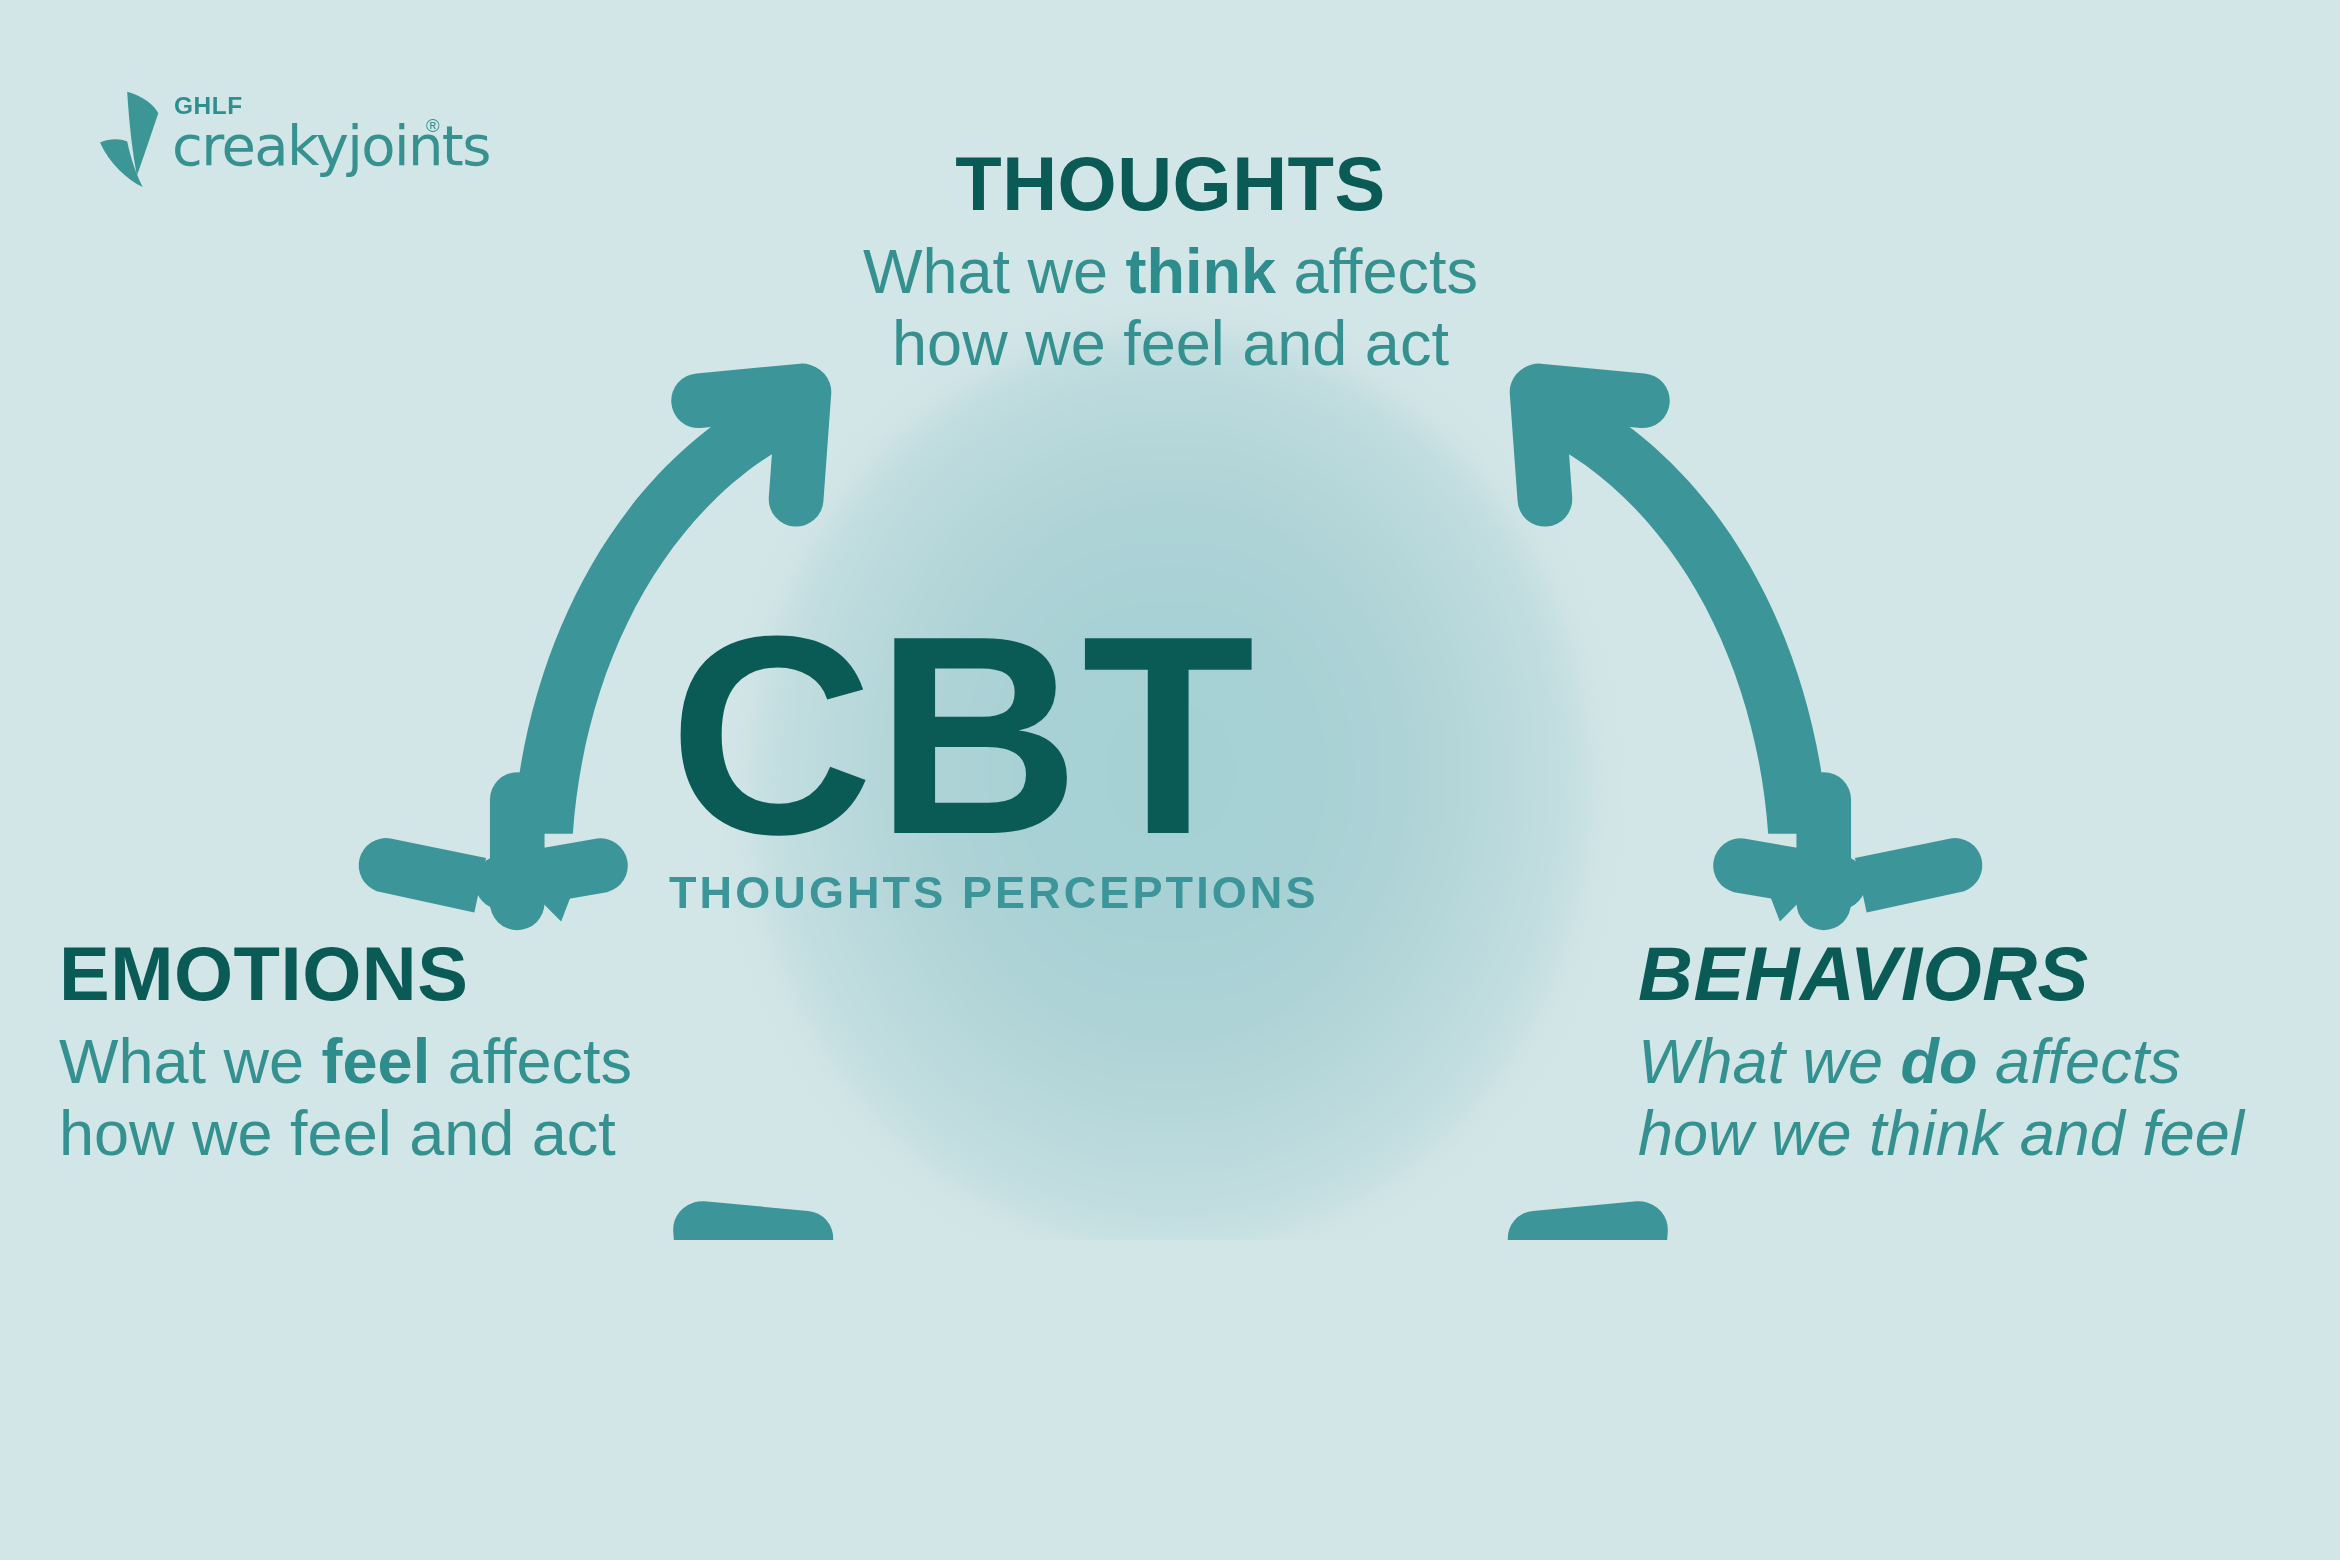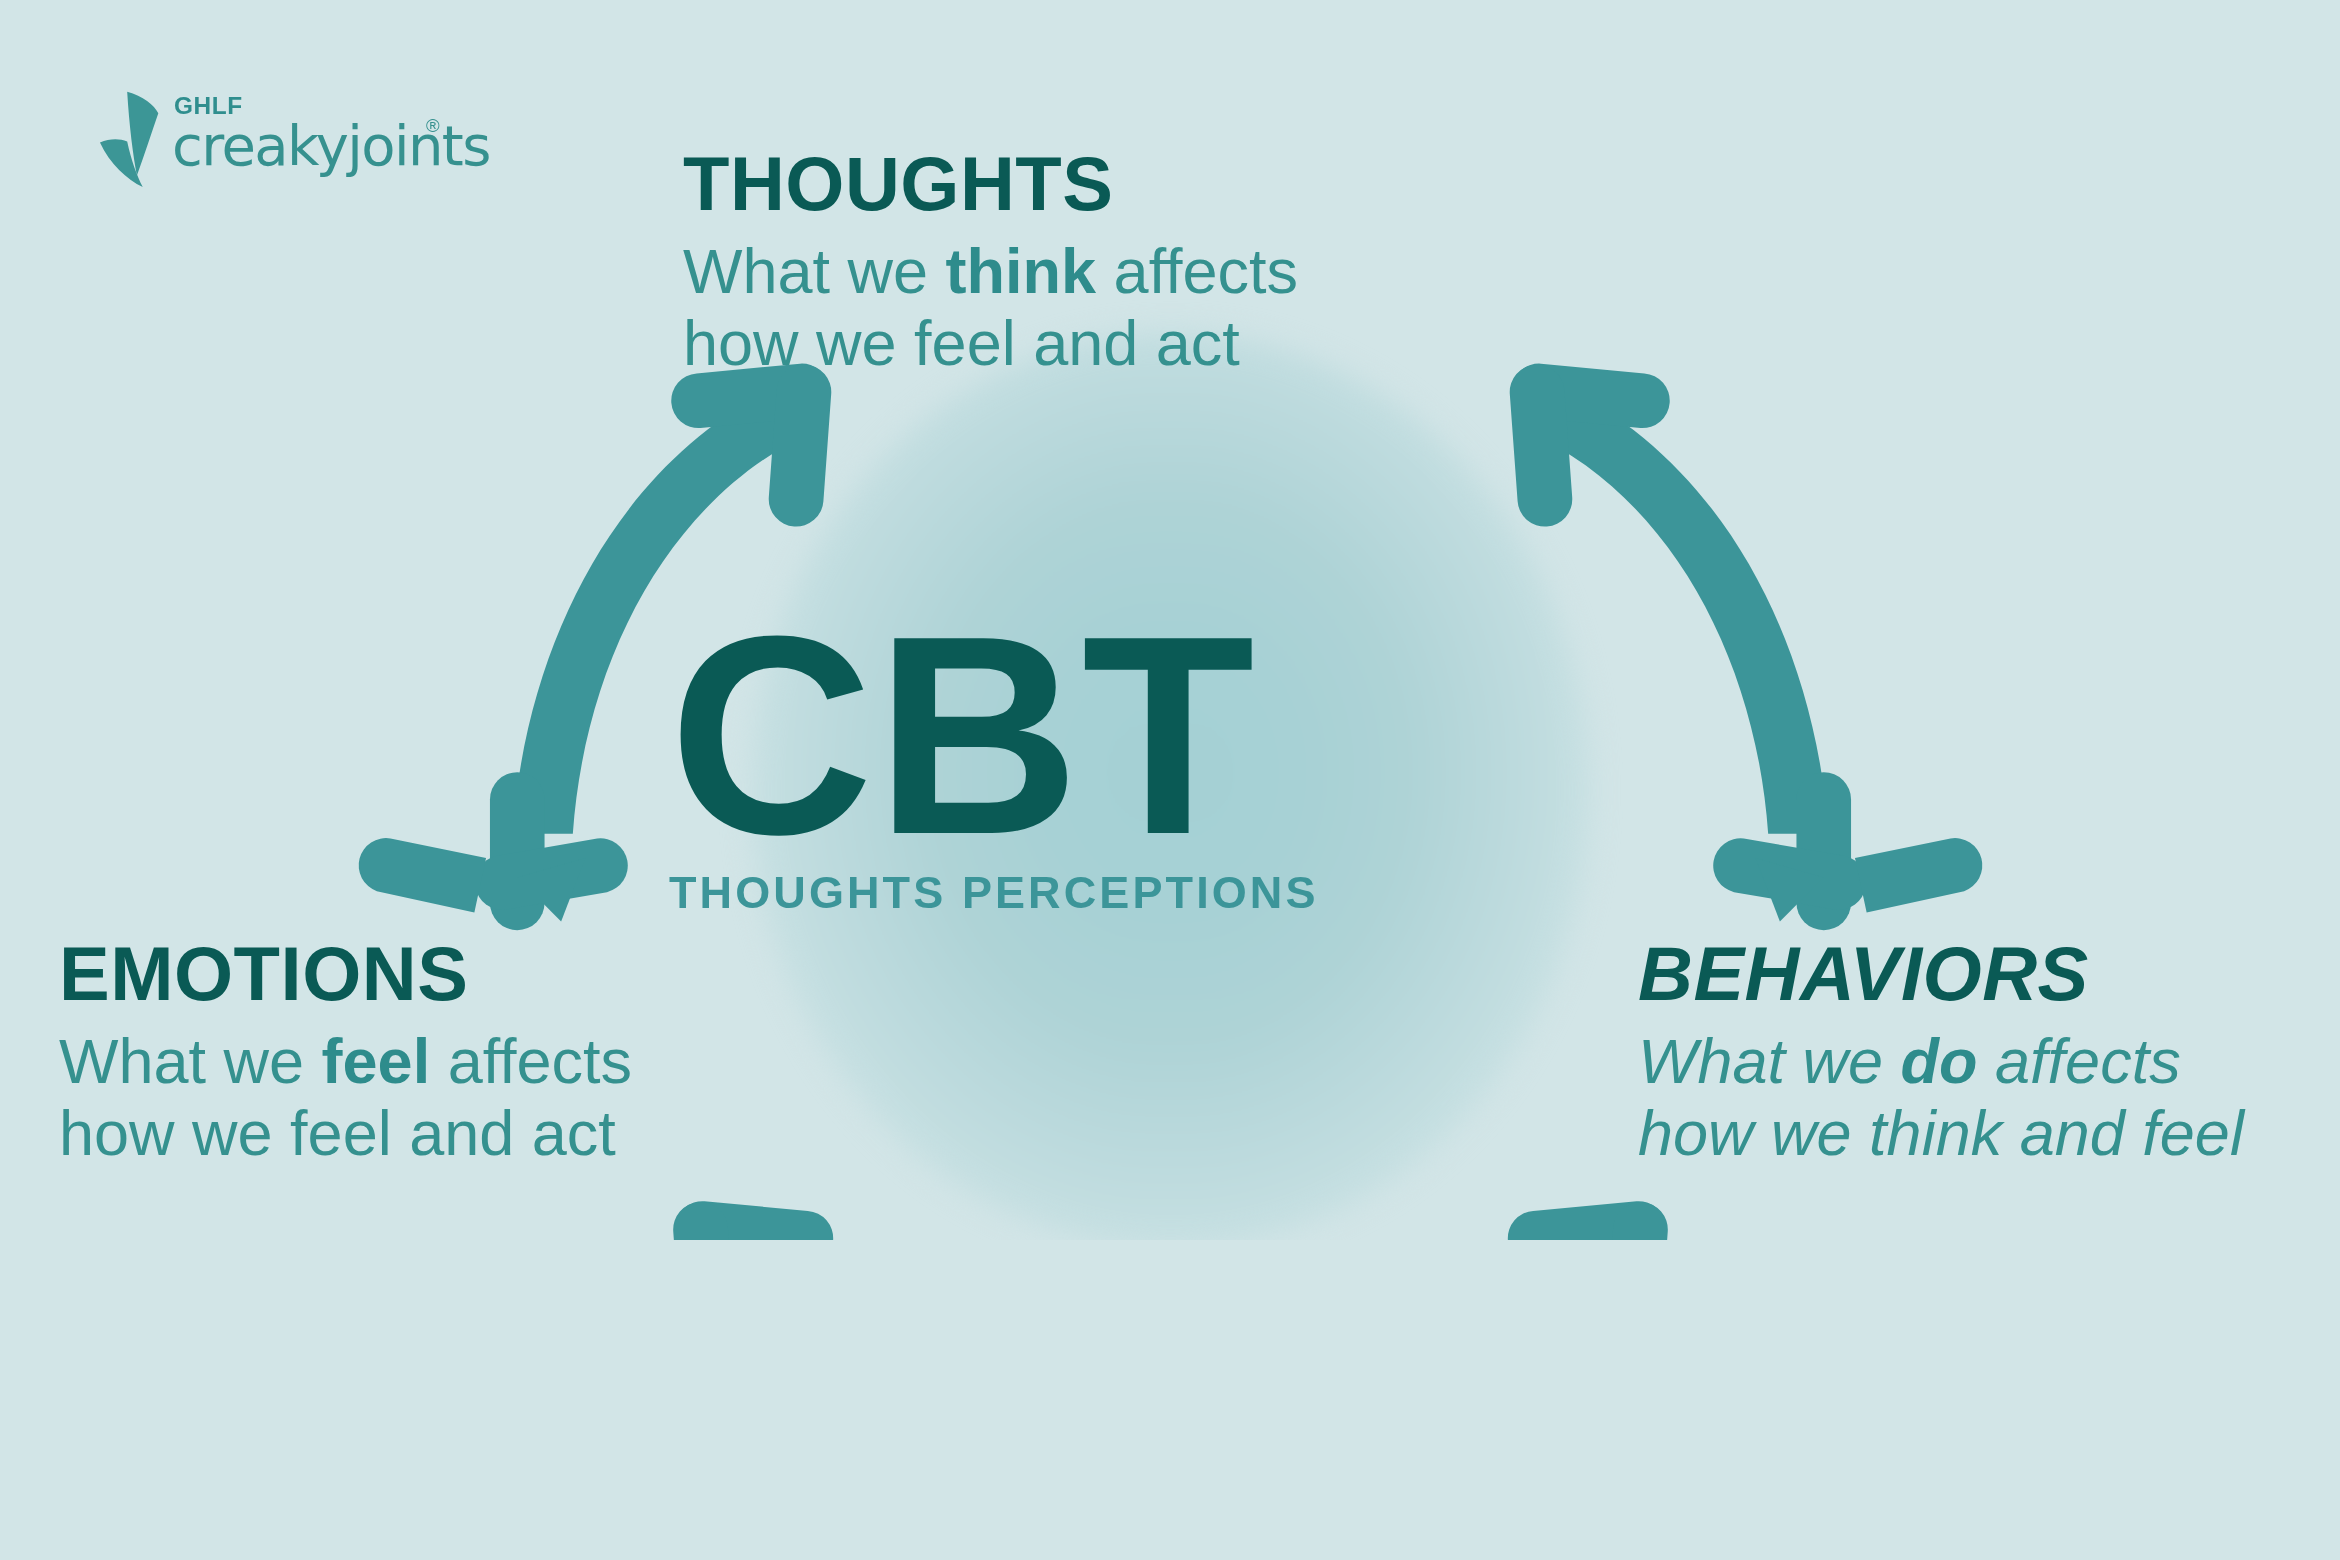--- a/index.html
+++ b/index.html
@@ -84,21 +84,21 @@
   .node .desc {
     font-size: 63px;
     font-weight: 400;
     color: #35918f;
     line-height: 1.14;
     margin-top: 13.7px;
     white-space: nowrap;
   }
   .node .desc b { font-weight: bold; color: #2e8c8c; }
 
-  #node-thoughts { left: 683px; top: 146px; width: 975px; }
+  #node-thoughts { left: 683px; top: 146px; width: 975px; text-align: center; }
   #node-emotions { left: 59px;  top: 936px; width: 644px; text-align: left; }
   #node-behaviors{ left: 1638px;top: 936px; width: 644px; text-align: left; font-style: italic; }
 
   
   #center-text {
     position: absolute;
     left: 669px;
     top: 614px;
     width: 975px;
   }

